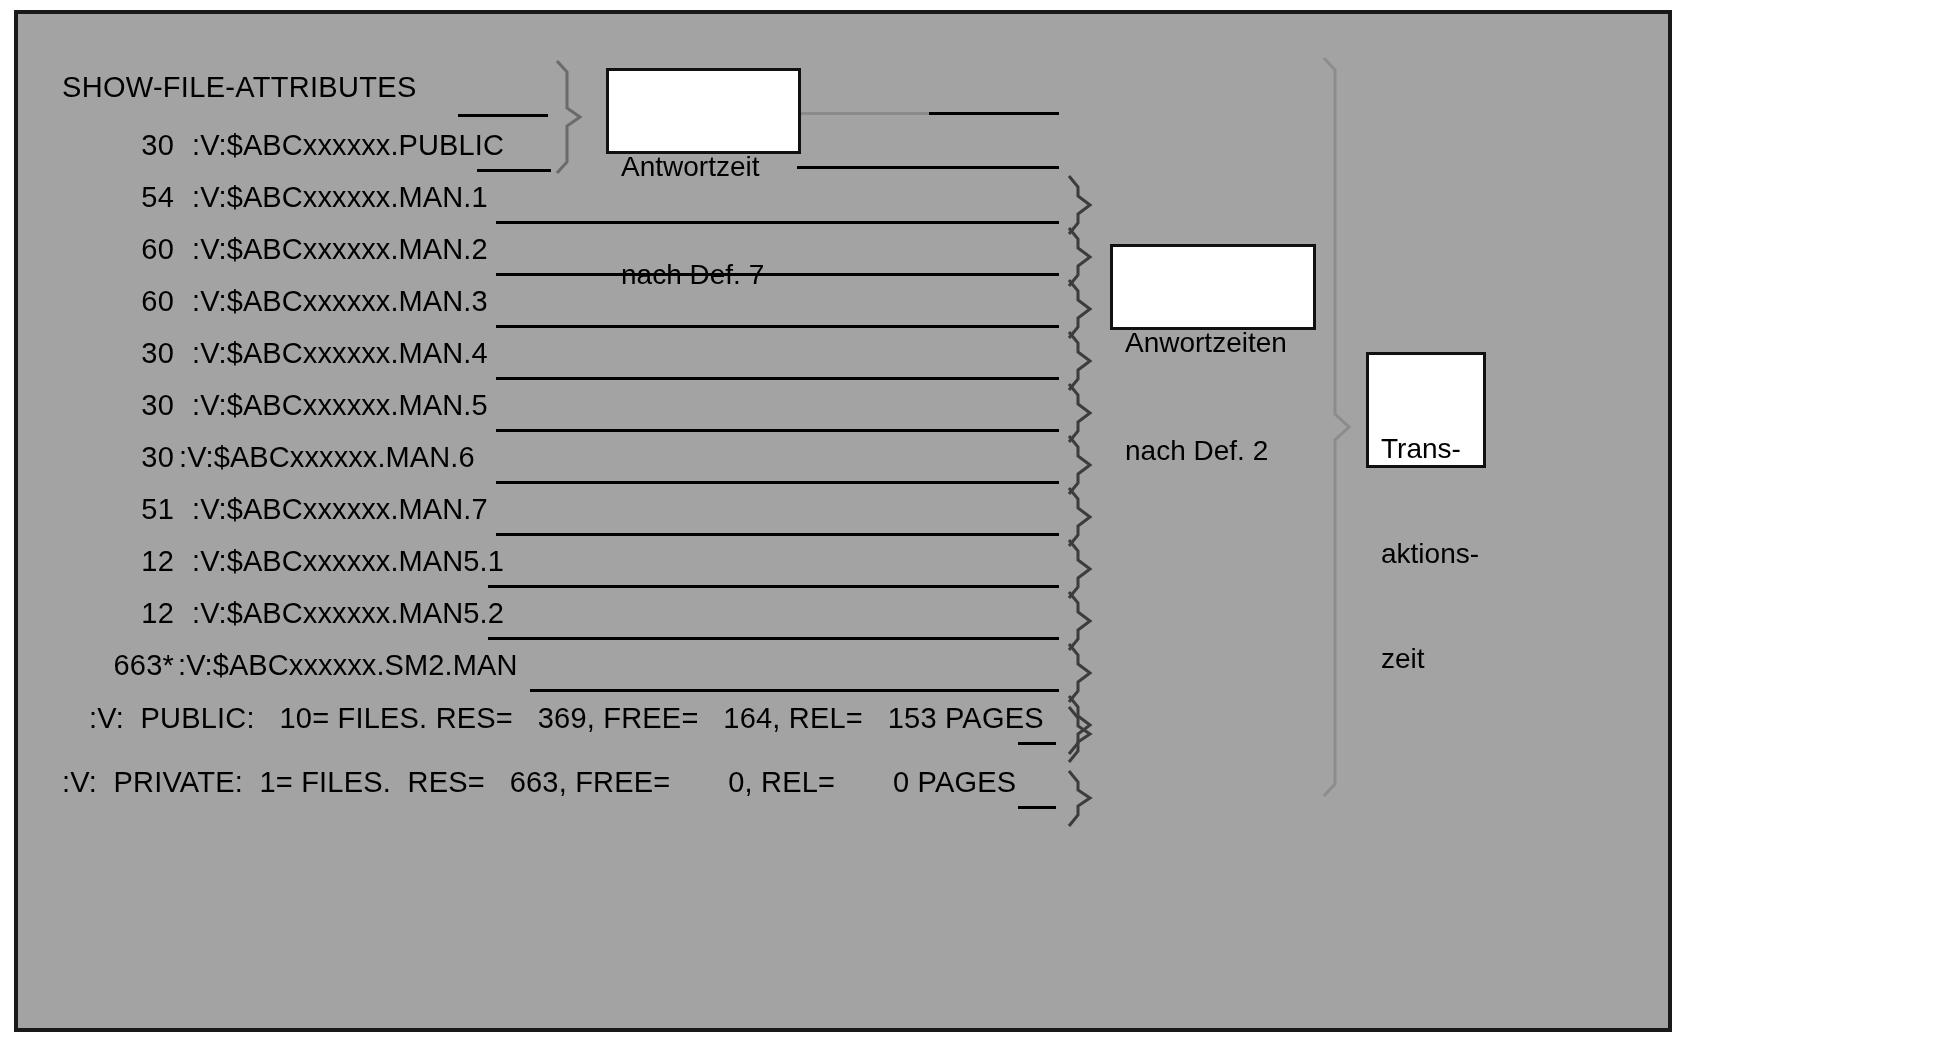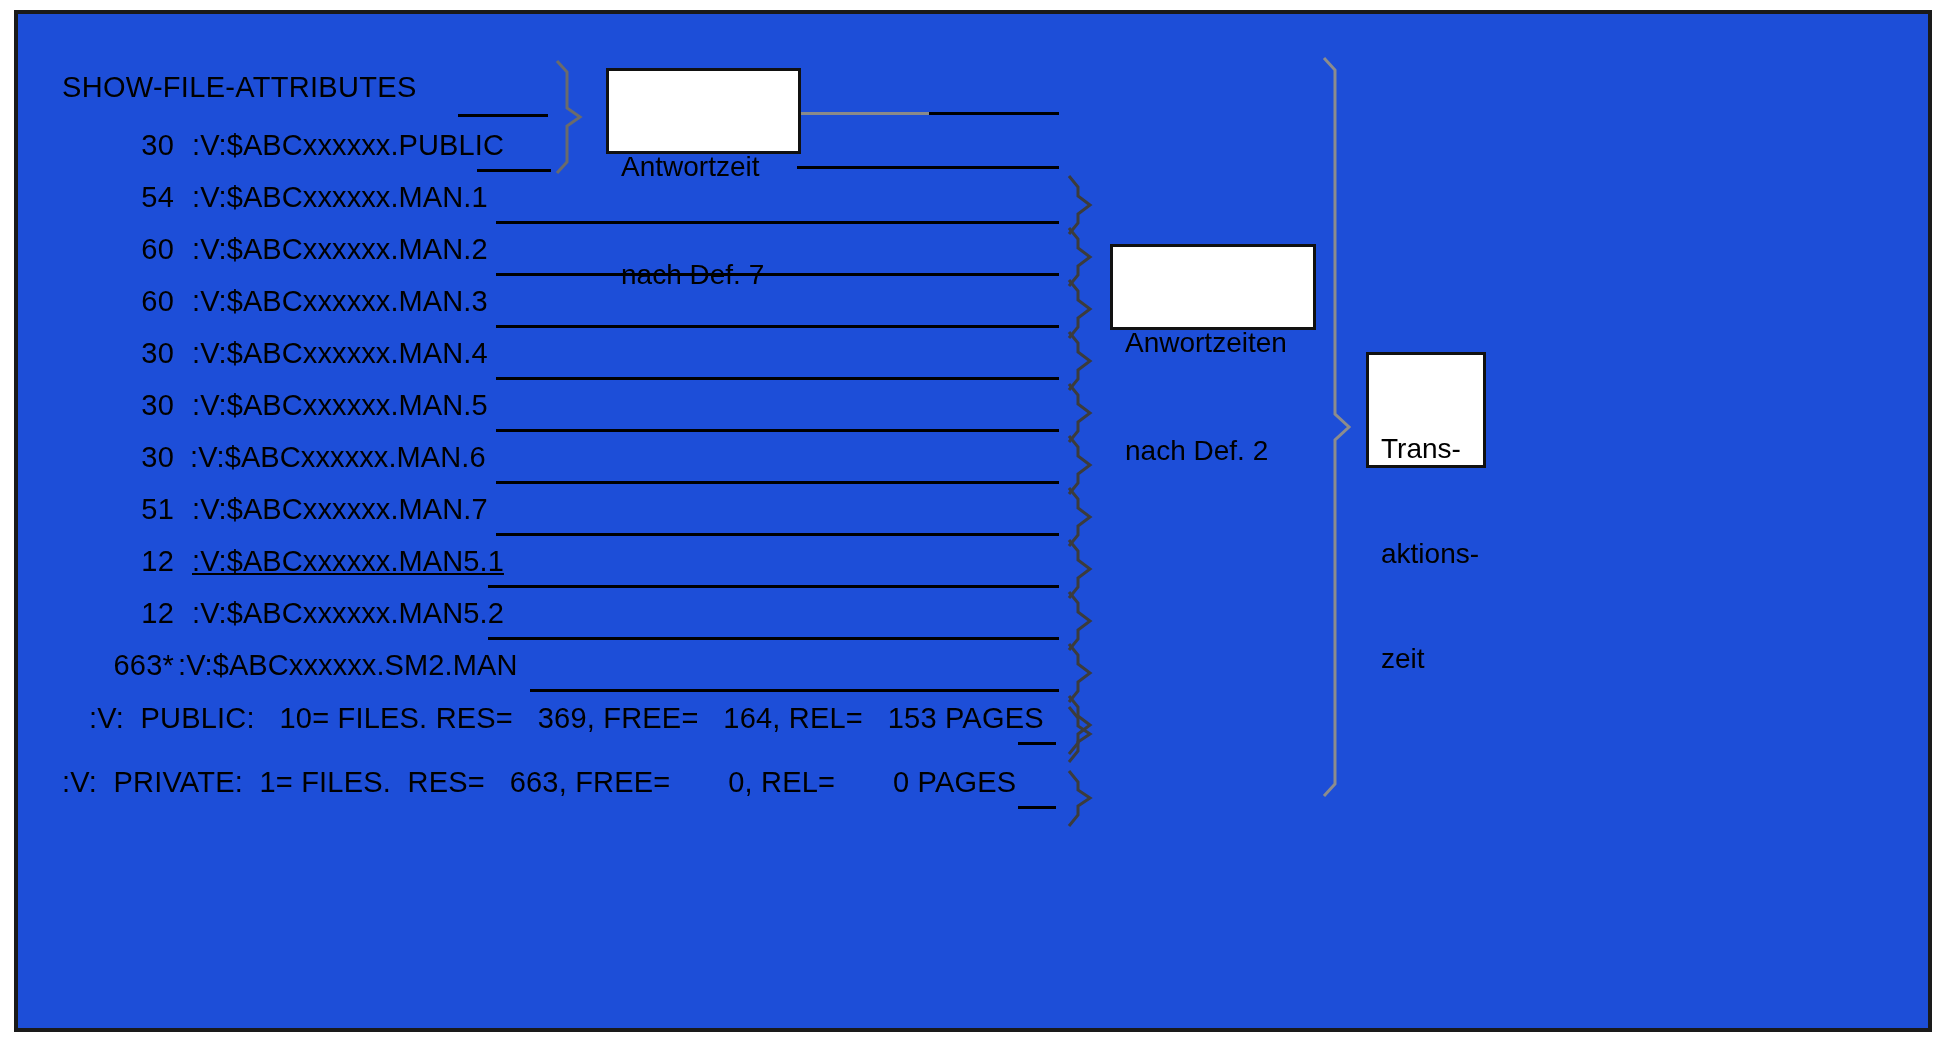--- a/index.html
+++ b/index.html
@@ -11,24 +11,24 @@
     position:relative;
     width:1948px;
     height:1045px;
     background:#ffffff;
     overflow:hidden;
   }
   
   #frame{
     position:absolute;
     left:14px; top:10px;
-    width:1918px; height:1022px;
+    width:1658px; height:1022px;
     border:4px solid #1a1a1a;
     box-sizing:border-box;
-    background:#1d4ed8;
+    background:#a3a3a3;
   }
   
   .size{
     position:absolute;
     text-align:right;
     font-size:29px;
     color:#000;
     letter-spacing:.2px;
     white-space:pre;
   }
@@ -122,29 +122,29 @@
 
     <div class="size" style="left:96px; top:323px; width:60px;">30</div>
     <div class="fname" style="left:174px; top:323px;">:V:$ABCxxxxxx.MAN.4</div>
     <div class="rule" style="left:478px; top:363px; width:563px;"></div>
 
     <div class="size" style="left:96px; top:375px; width:60px;">30</div>
     <div class="fname" style="left:174px; top:375px;">:V:$ABCxxxxxx.MAN.5</div>
     <div class="rule" style="left:478px; top:415px; width:563px;"></div>
 
     <div class="size" style="left:96px; top:427px; width:60px;">30</div>
-    <div class="fname" style="left:172px; top:427px;text-align:right;">:V:$ABCxxxxxx.MAN.6</div>
+    <div class="fname" style="left:161px; top:427px;text-align:right;">:V:$ABCxxxxxx.MAN.6</div>
     <div class="rule" style="left:478px; top:467px; width:563px;"></div>
 
     <div class="size" style="left:96px; top:479px; width:60px;">51</div>
     <div class="fname" style="left:174px; top:479px;">:V:$ABCxxxxxx.MAN.7</div>
     <div class="rule" style="left:478px; top:519px; width:563px;"></div>
 
     <div class="size" style="left:96px; top:531px; width:60px;">12</div>
-    <div class="fname" style="left:174px; top:531px;text-decoration:underline;">:V:$ABCxxxxxx.MAN5.1</div>
+    <div class="fname" style="left:174px; top:531px;">:V:$ABCxxxxxx.MAN5.1</div>
     <div class="rule" style="left:470px; top:571px; width:571px;"></div>
 
     <div class="size" style="left:96px; top:583px; width:60px;">12</div>
     <div class="fname" style="left:174px; top:583px;">:V:$ABCxxxxxx.MAN5.2</div>
     <div class="rule" style="left:470px; top:623px; width:571px;"></div>
 
     <div class="size" style="left:80px; top:635px; width:76px;">663*</div>
     <div class="fname" style="left:160px; top:635px;">:V:$ABCxxxxxx.SM2.MAN</div>
     <div class="rule" style="left:512px; top:675px; width:529px;"></div>
 

